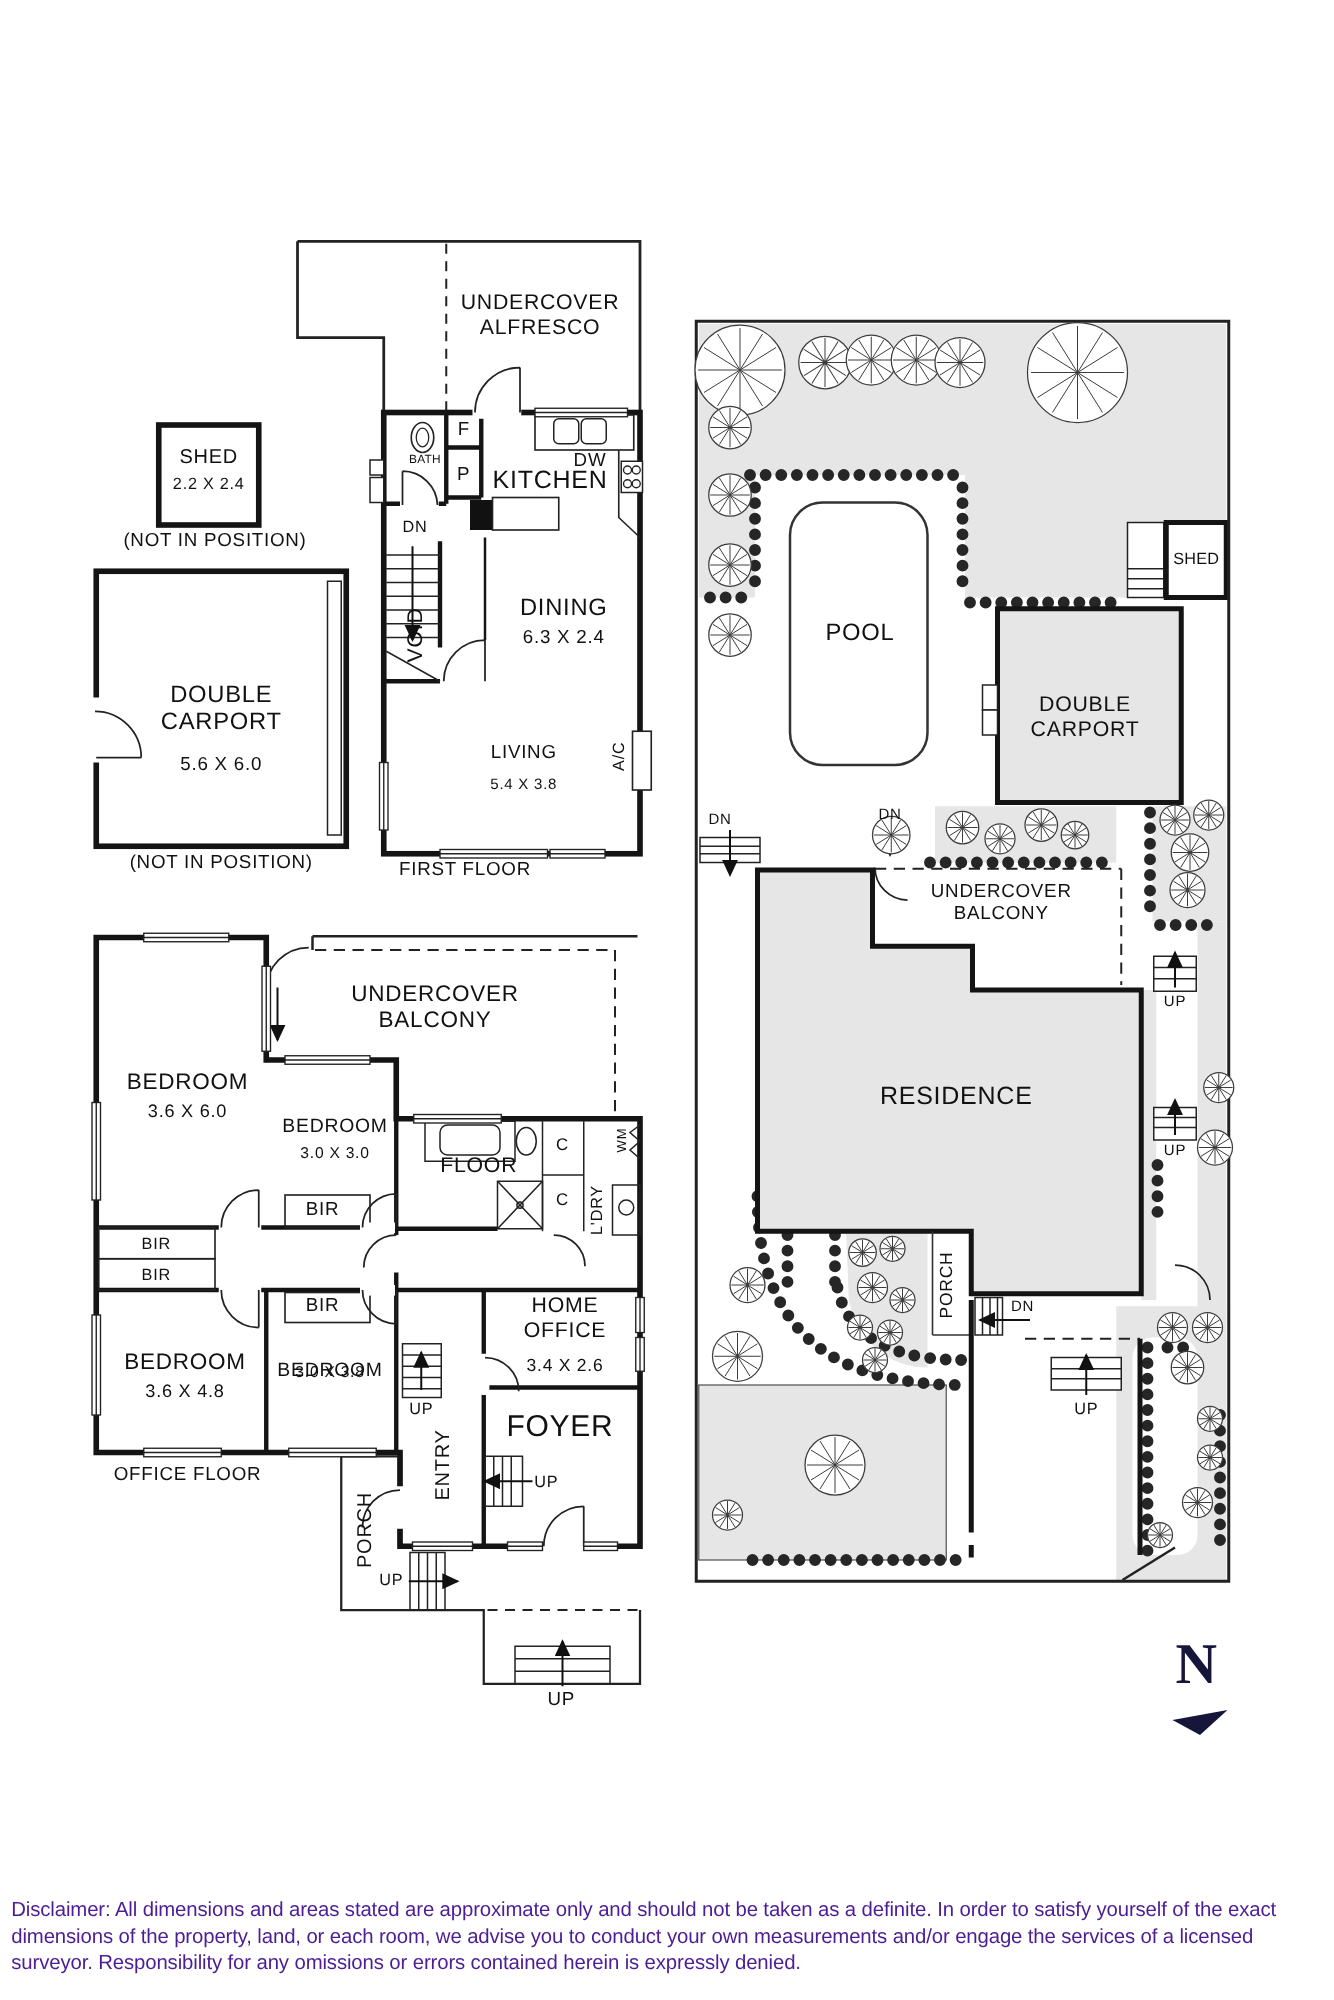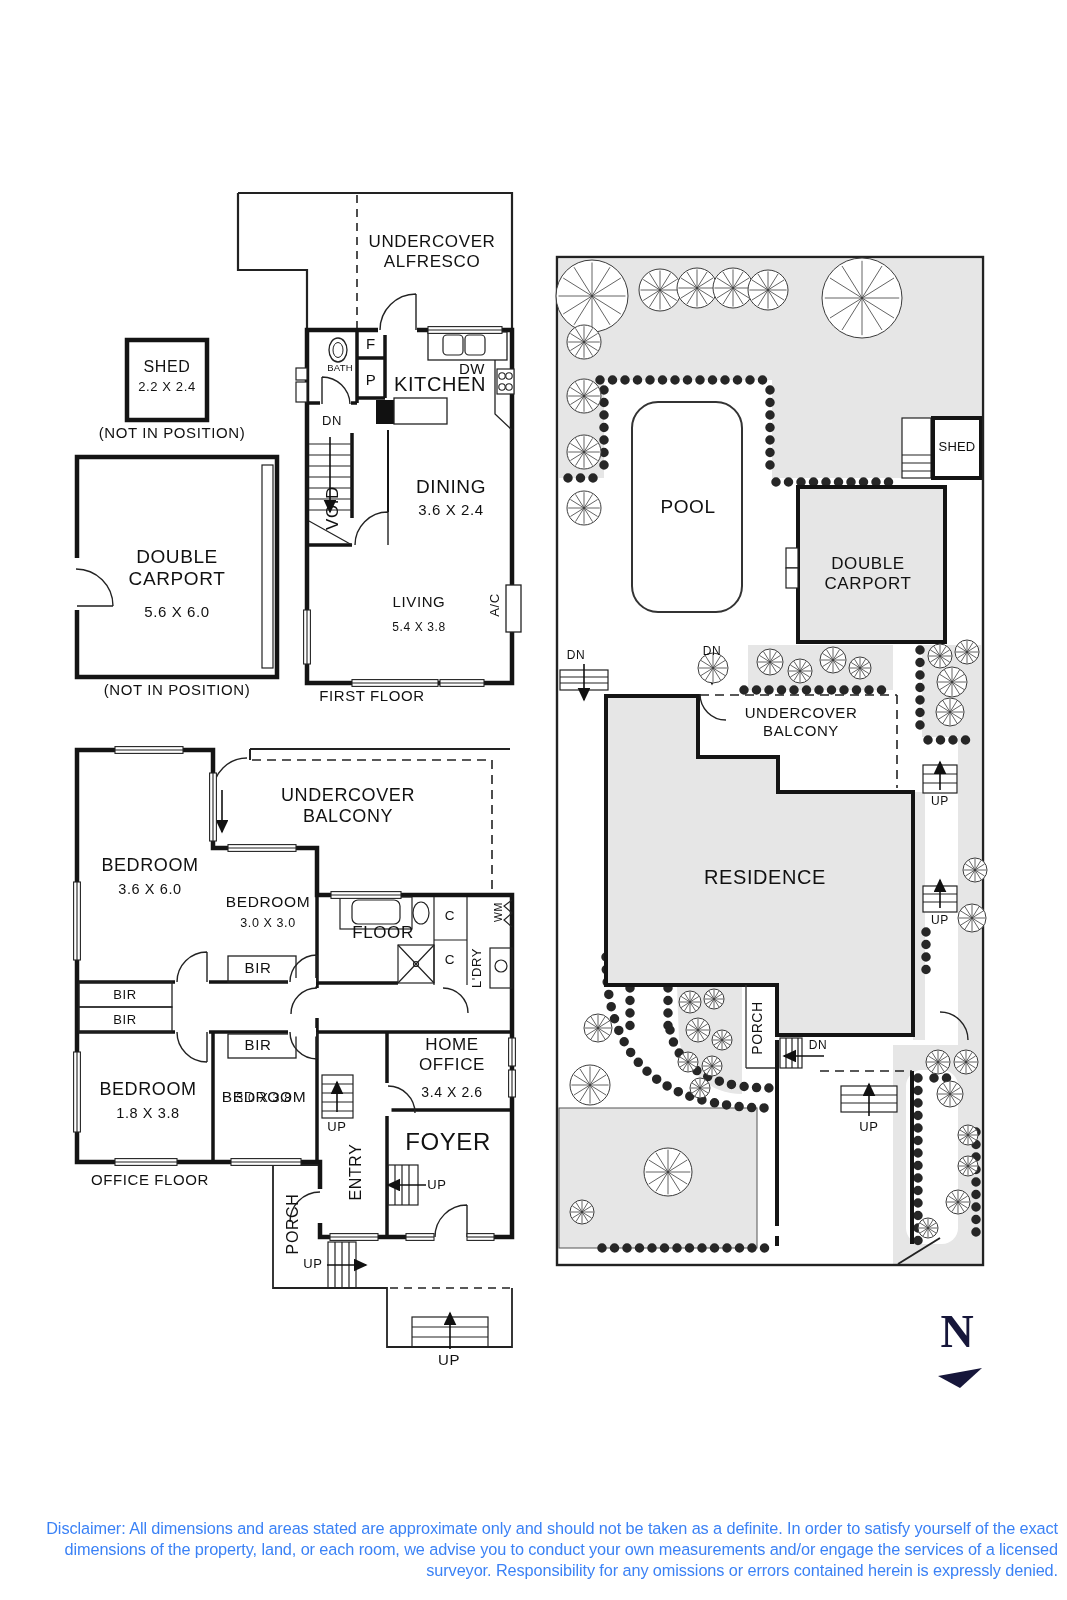--- a/index.html
+++ b/index.html
@@ -3,22 +3,22 @@
 <meta charset="utf-8">
 <style>
   html,body{margin:0;padding:0;background:#fff;}
   #stage{position:relative;width:1067px;height:1600px;background:#fff;overflow:hidden;
          font-family:"Liberation Sans",sans-serif;}
   #plan-svg{position:absolute;left:0;top:0;}
   .lbl{position:absolute;transform:translate(-50%,-50%);color:#111;
        font-family:"Liberation Sans",sans-serif;letter-spacing:.6px;
        white-space:pre-line;text-align:center;line-height:1.18;}
   .rot{transform:translate(-50%,-50%) rotate(-90deg);white-space:nowrap;}
-  .disclaimer{position:absolute;left:9px;top:1518px;width:1049px;text-align:right;
-       font-size:16.3px;line-height:1.3;color:#3b82f6;letter-spacing:-0.1px;}
+  .disclaimer{position:absolute;left:9px;top:1518px;width:1049px;text-align:left;
+       font-size:16.3px;line-height:1.3;color:#4c1d95;letter-spacing:-0.1px;}
   .north-n{position:absolute;transform:translate(-50%,-50%);
        font-family:"Liberation Serif",serif;font-weight:bold;font-size:46px;color:#16163a;}
 </style>
 </head>
 <body>
 
 <div id="stage">
 
 <svg id="plan-svg" width="1067" height="1600" viewBox="0 0 1067 1600">
   <defs>
@@ -322,21 +322,21 @@
 <div class="lbl" style="left:432px;top:252px;font-size:17px">UNDERCOVER
 ALFRESCO</div>
 <div class="lbl" style="left:340px;top:368px;font-size:9.5px;letter-spacing:.2px">BATH</div>
 <div class="lbl" style="left:371px;top:344px;font-size:15px">F</div>
 <div class="lbl" style="left:371px;top:380px;font-size:15px">P</div>
 <div class="lbl" style="left:440px;top:385px;font-size:20px">KITCHEN</div>
 <div class="lbl" style="left:472px;top:369px;font-size:15px">DW</div>
 <div class="lbl" style="left:332px;top:421px;font-size:13px">DN</div>
 <div class="lbl rot" style="left:333px;top:508px;font-size:17px">VOID</div>
 <div class="lbl" style="left:451px;top:487px;font-size:19px">DINING</div>
-<div class="lbl" style="left:451px;top:510px;font-size:15px">3.6 X 2.4</div>
+<div class="lbl" style="left:451px;top:510px;font-size:15px">6.3 X 2.4</div>
 <div class="lbl" style="left:419px;top:602px;font-size:15px">LIVING</div>
 <div class="lbl" style="left:419px;top:627px;font-size:12px">5.4 X 3.8</div>
 <div class="lbl rot" style="left:495px;top:605px;font-size:13px">A/C</div>
 <div class="lbl" style="left:372px;top:696px;font-size:15px">FIRST FLOOR</div>
 
 <div class="lbl" style="left:167px;top:367px;font-size:16px">SHED</div>
 <div class="lbl" style="left:167px;top:387px;font-size:13px">2.2 X 2.4</div>
 <div class="lbl" style="left:172px;top:433px;font-size:15px">(NOT IN POSITION)</div>
 <div class="lbl" style="left:177px;top:568px;font-size:19px">DOUBLE
 CARPORT</div>
@@ -352,21 +352,21 @@
 <div class="lbl" style="left:125px;top:995px;font-size:13px">BIR</div>
 <div class="lbl" style="left:125px;top:1020px;font-size:13px">BIR</div>
 <div class="lbl" style="left:258px;top:968px;font-size:15px">BIR</div>
 <div class="lbl" style="left:258px;top:1045px;font-size:15px">BIR</div>
 <div class="lbl" style="left:383px;top:933px;font-size:17px">FLOOR</div>
 <div class="lbl" style="left:450px;top:916px;font-size:13.5px">C</div>
 <div class="lbl" style="left:450px;top:960px;font-size:13.5px">C</div>
 <div class="lbl rot" style="left:477px;top:968px;font-size:13px">L'DRY</div>
 <div class="lbl rot" style="left:498px;top:912px;font-size:10.5px">WM</div>
 <div class="lbl" style="left:148px;top:1090px;font-size:18px">BEDROOM</div>
-<div class="lbl" style="left:148px;top:1114px;font-size:14.5px">1.8 X 3.8</div>
+<div class="lbl" style="left:148px;top:1114px;font-size:14.5px">3.6 X 4.8</div>
 <div class="lbl" style="left:264px;top:1097px;font-size:15.5px">BEDROOM</div>
 <div class="lbl" style="left:264px;top:1098px;font-size:12.5px">3.0 X 3.8</div>
 <div class="lbl" style="left:452px;top:1055px;font-size:17px">HOME
 OFFICE</div>
 <div class="lbl" style="left:452px;top:1092px;font-size:14px">3.4 X 2.6</div>
 <div class="lbl" style="left:448px;top:1142px;font-size:24px">FOYER</div>
 <div class="lbl" style="left:337px;top:1127px;font-size:13px">UP</div>
 <div class="lbl rot" style="left:356px;top:1172px;font-size:16px">ENTRY</div>
 <div class="lbl rot" style="left:293px;top:1224px;font-size:16px">PORCH</div>
 <div class="lbl" style="left:437px;top:1185px;font-size:13px">UP</div>

